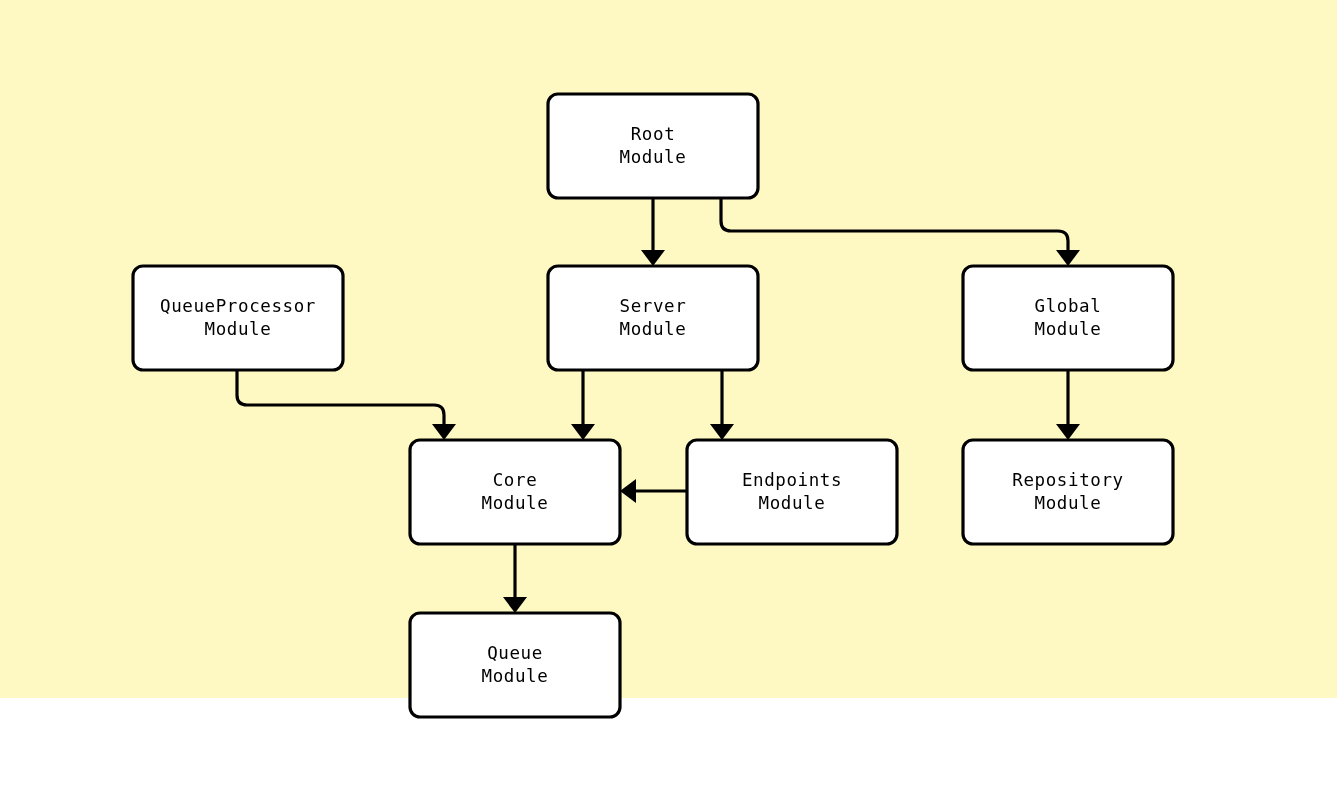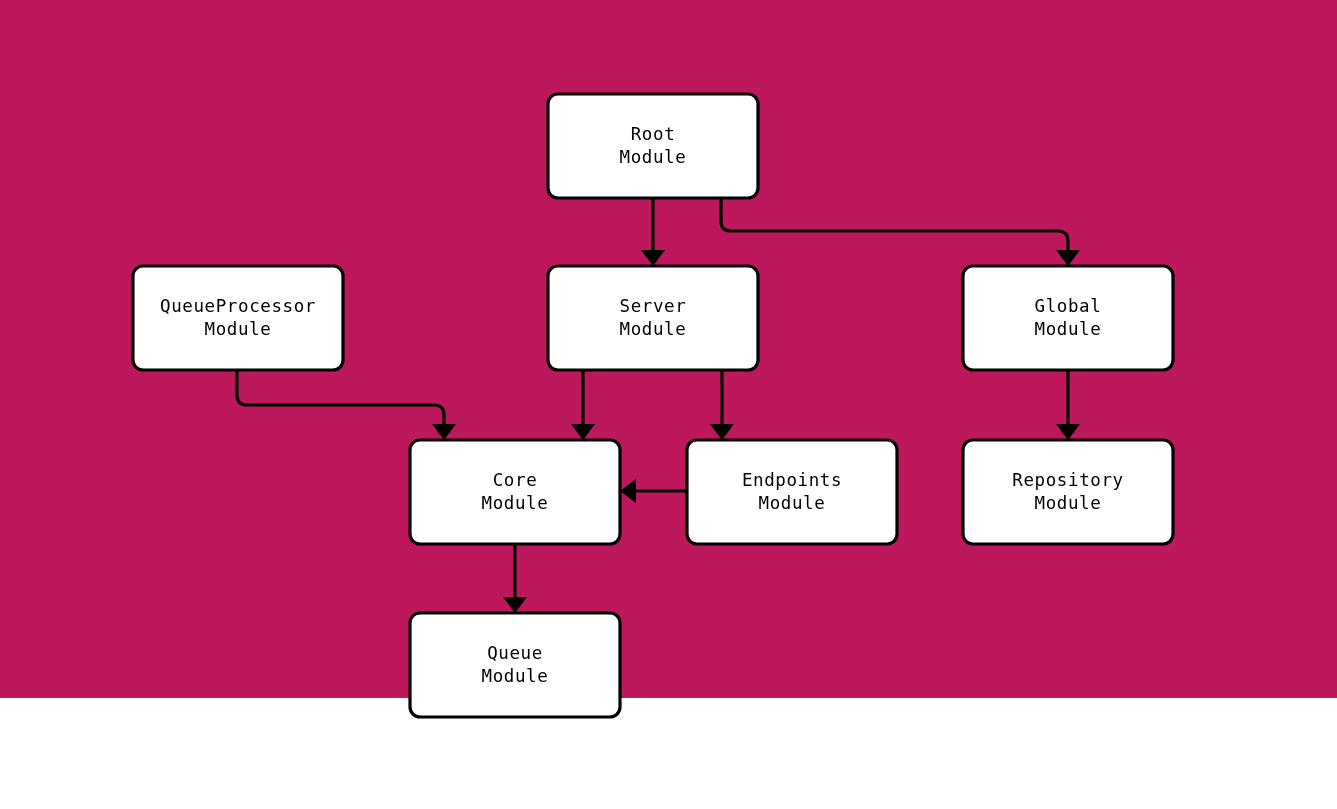--- a/index.html
+++ b/index.html
@@ -10,21 +10,21 @@
   body {
     width: 1337px;
     height: 809px;
     font-family: "DejaVu Sans Mono", "Liberation Mono", monospace;
     overflow: hidden;
   }
   #diagram-canvas {
     position: relative;
     width: 1337px;
     height: 698px;
-    background: #be185d;
+    background: #fef9c3;
   }
   svg.graph {
     position: absolute;
     top: 0;
     left: 0;
     width: 1337px;
     height: 809px;
     display: block;
   }
   .node-box {

